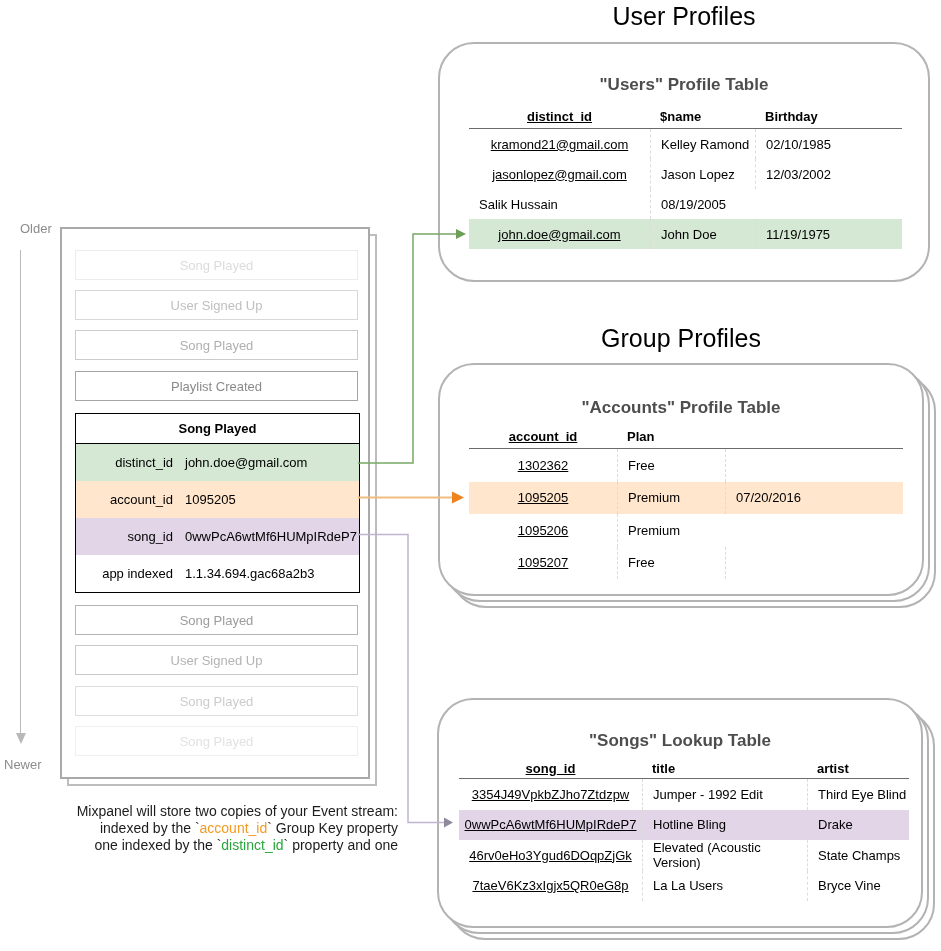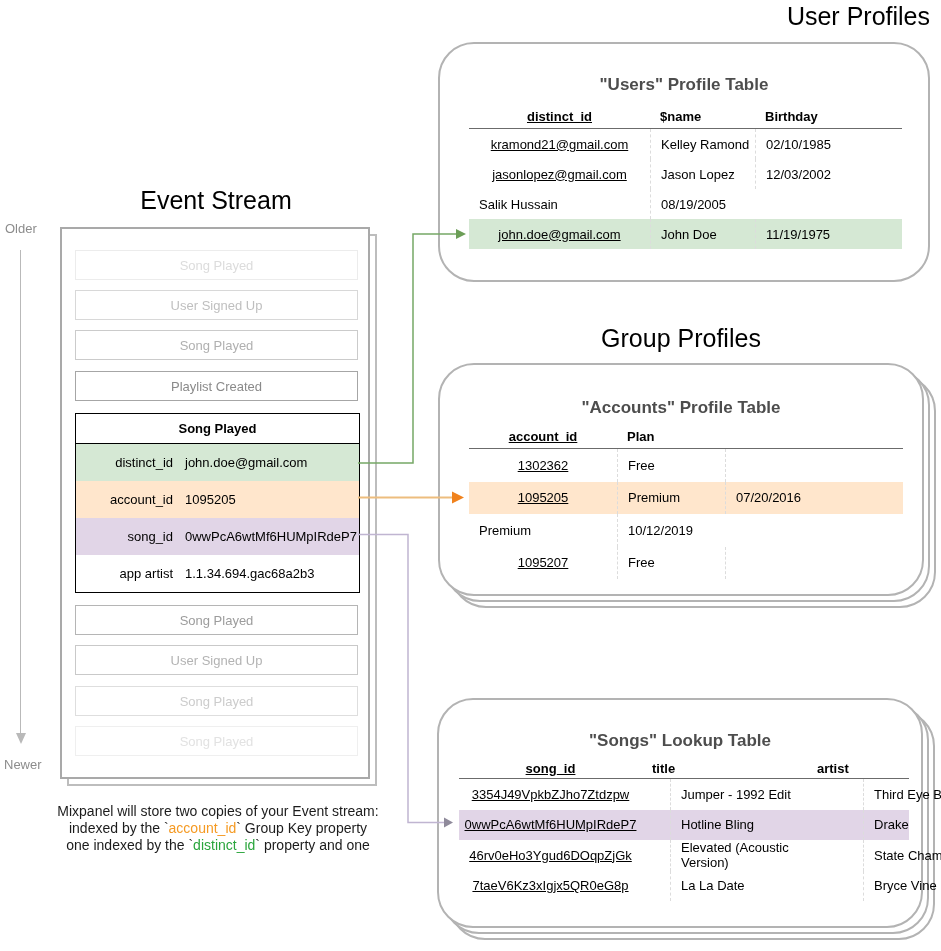--- a/index.html
+++ b/index.html
@@ -62,41 +62,40 @@
   .users-tbl .tr { height: 30px; }
 
   .accounts-grid { grid-template-columns: 148px 108px 178px; }
   .accounts-tbl { left: 29px; top: 59px; width: 434px; }
   .accounts-tbl .thead { height: 25px; }
   .accounts-tbl .tr { height: 32.5px; }
 
   .songs-grid { grid-template-columns: 183px 165px 102px; }
   .songs-tbl { left: 20px; top: 58px; width: 450px; }
   .songs-tbl .thead { height: 21px; }
-  .songs-tbl .tr { height: 30.5px; gap: 28px; }
-
-  
-  .cap { position: absolute; left: 38px; top: 803px; width: 360px; text-align: center;
+  .songs-tbl .tr { height: 30.5px; }
+
+  
+  .cap { position: absolute; left: 38px; top: 803px; width: 360px; text-align: right;
     font-size: 14px; line-height: 17px; color: #1c1c1c; }
   .code-green { color: #2aa53c; }
   .code-orange { color: #f59a23; }
 
   .overlay { position: absolute; left: 0; top: 0; z-index: 20; pointer-events: none; }
 </style>
 </head>
 <body>
 
 <div id="stage">
 
-  <div class="big-title" style="left:66px; top:186px; width:300px;">Event Stream</div>
-  <div class="big-title" style="left:438px; top:2px; width:492px;text-align:right;">User Profiles</div>
+  <div class="big-title" style="left:438px; top:2px; width:492px;">User Profiles</div>
   <div class="big-title" style="left:438px; top:324px; width:486px;">Group Profiles</div>
   <div class="big-title" style="left:437px; top:694px; width:486px;">Lookup Tables</div>
 
-  <div class="tl-label" style="left:5px; top:221px;">Older</div>
+  <div class="tl-label" style="left:20px; top:221px;">Older</div>
   <div class="tl-line" style="top:250px; height:483px;"></div>
   <div class="tl-arrow" style="left:16px; top:733px;"></div>
   <div class="tl-label" style="left:4px; top:757px;">Newer</div>
 
   <div class="panel-shadow"></div>
   <div class="panel">
 
     <div class="ev f1" style="top:21px;">Song Played</div>
     <div class="ev f2" style="top:61px;">User Signed Up</div>
     <div class="ev f3" style="top:101px;">Song Played</div>
@@ -110,21 +109,21 @@
       </div>
       <div class="prow bg-orange">
         <span class="k">account_id</span>
         <span class="v">1095205</span>
       </div>
       <div class="prow bg-purple">
         <span class="k">song_id</span>
         <span class="v">0wwPcA6wtMf6HUMpIRdeP7</span>
       </div>
       <div class="prow bg-white">
-        <span class="k">app artist</span>
+        <span class="k">app indexed</span>
         <span class="v">1.1.34.694.gac68a2b3</span>
       </div>
     </div>
 
     <div class="ev f5" style="top:376px;">Song Played</div>
     <div class="ev f6" style="top:416px;">User Signed Up</div>
     <div class="ev f7" style="top:457px;">Song Played</div>
     <div class="ev f8" style="top:497px;">Song Played</div>
   </div>
 
@@ -174,22 +173,22 @@
           <div class="td c-center u">1302362</div>
           <div class="td c-left">Free</div>
           <div class="td c-left"></div>
         </div>
         <div class="tr accounts-grid bg-orange">
           <div class="td c-center u">1095205</div>
           <div class="td c-left">Premium</div>
           <div class="td c-left">07/20/2016</div>
         </div>
         <div class="tr accounts-grid">
+          <div class="td c-center u">1095206</div>
           <div class="td c-left">Premium</div>
-          <div class="td c-left">10/12/2019</div>
         </div>
         <div class="tr accounts-grid">
           <div class="td c-center u">1095207</div>
           <div class="td c-left">Free</div>
           <div class="td c-left"></div>
         </div>
       </div>
     </div>
   </div>
 
@@ -214,21 +213,21 @@
           <div class="td c-left">Hotline Bling</div>
           <div class="td c-left">Drake</div>
         </div>
         <div class="tr songs-grid">
           <div class="td c-center u">46rv0eHo3Ygud6DOqpZjGk</div>
           <div class="td c-left">Elevated (Acoustic Version)</div>
           <div class="td c-left">State Champs</div>
         </div>
         <div class="tr songs-grid">
           <div class="td c-center u">7taeV6Kz3xIgjx5QR0eG8p</div>
-          <div class="td c-left">La La Date</div>
+          <div class="td c-left">La La Users</div>
           <div class="td c-left">Bryce Vine</div>
         </div>
       </div>
     </div>
   </div>
 
   <div class="cap">
     <div>Mixpanel will store two copies of your Event stream:</div>
     <div><span>indexed by the `</span><span class="code-orange">account_id</span><span>` Group Key property</span></div>
     <div><span>one indexed by the `</span><span class="code-green">distinct_id</span><span>` property and one</span></div>

